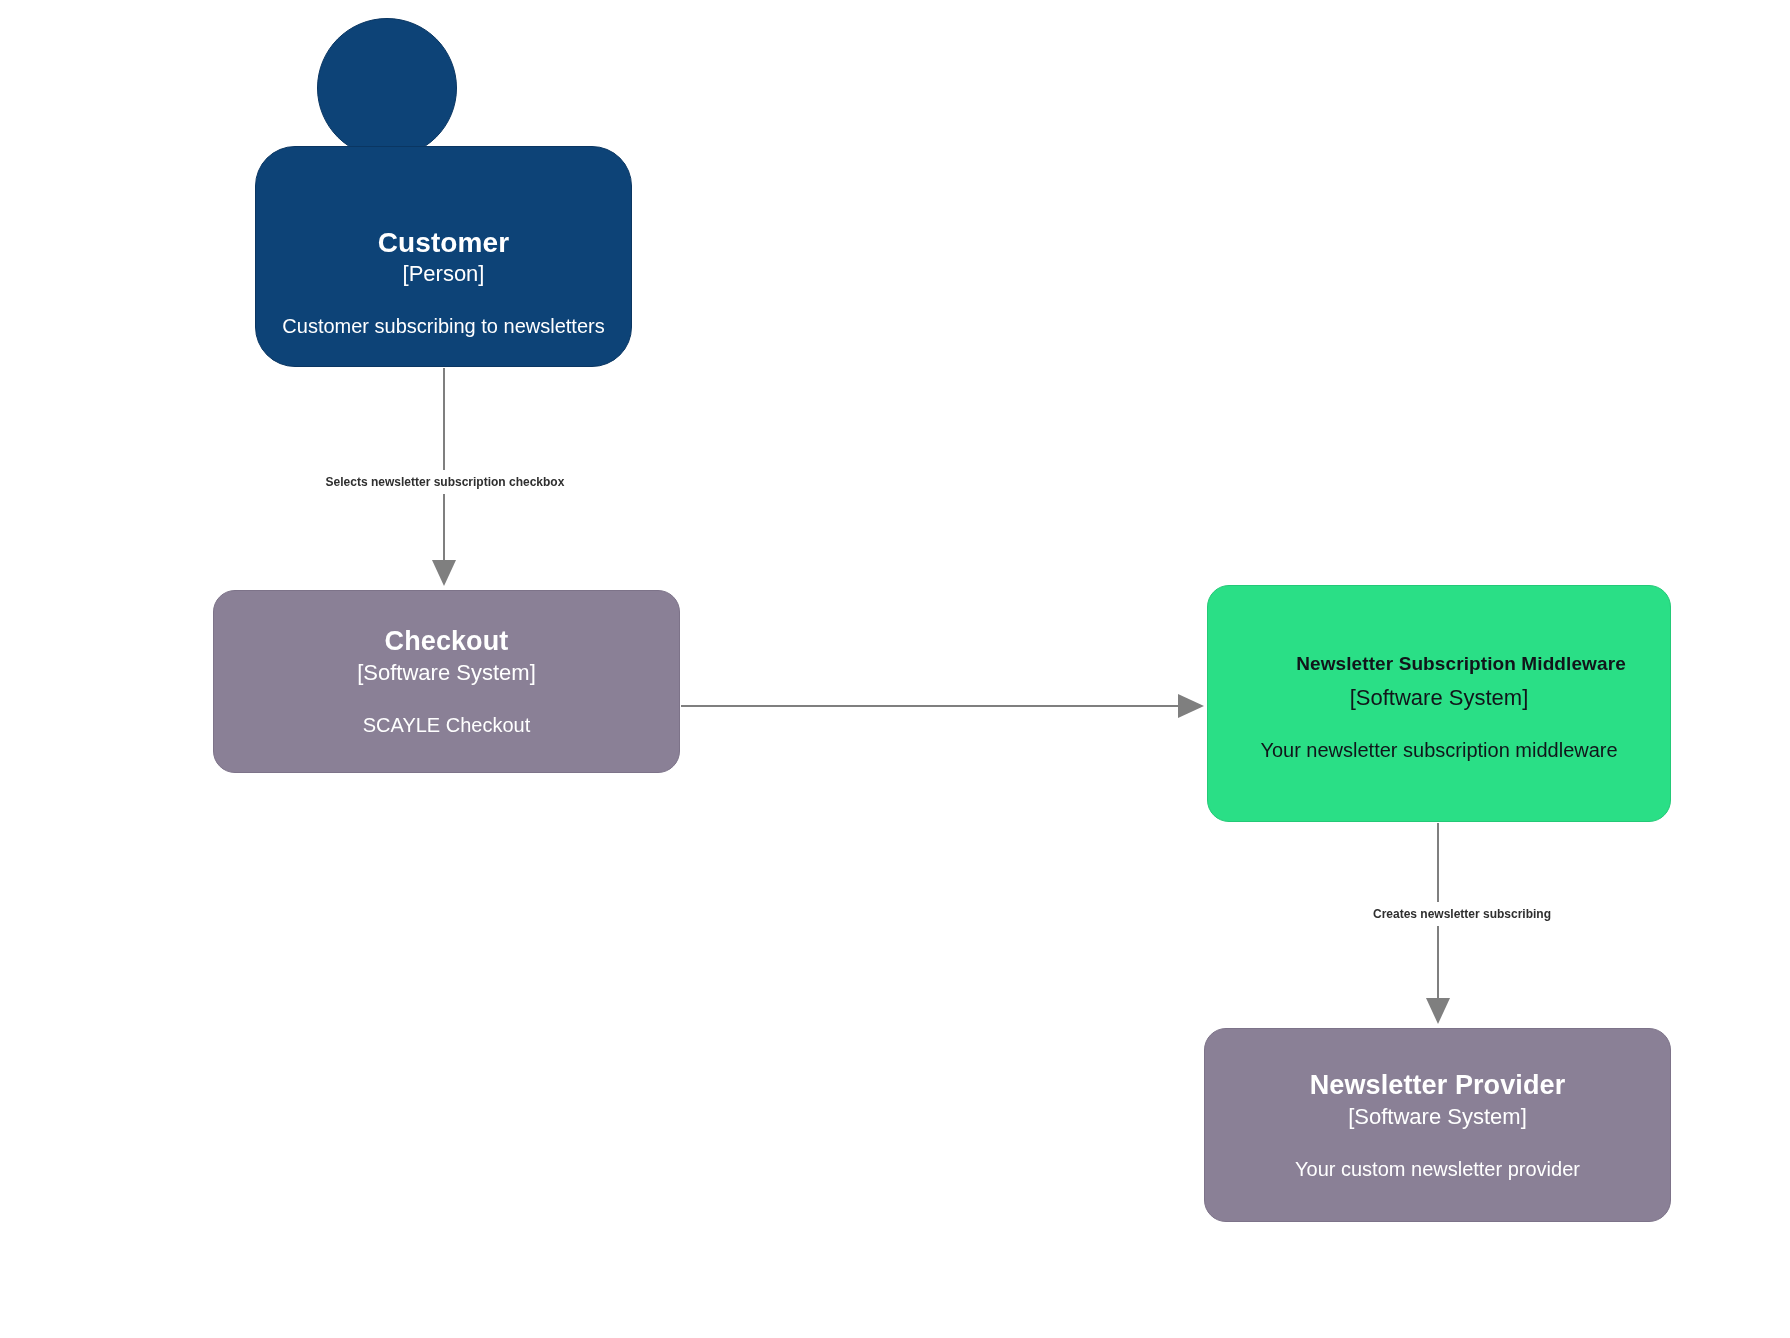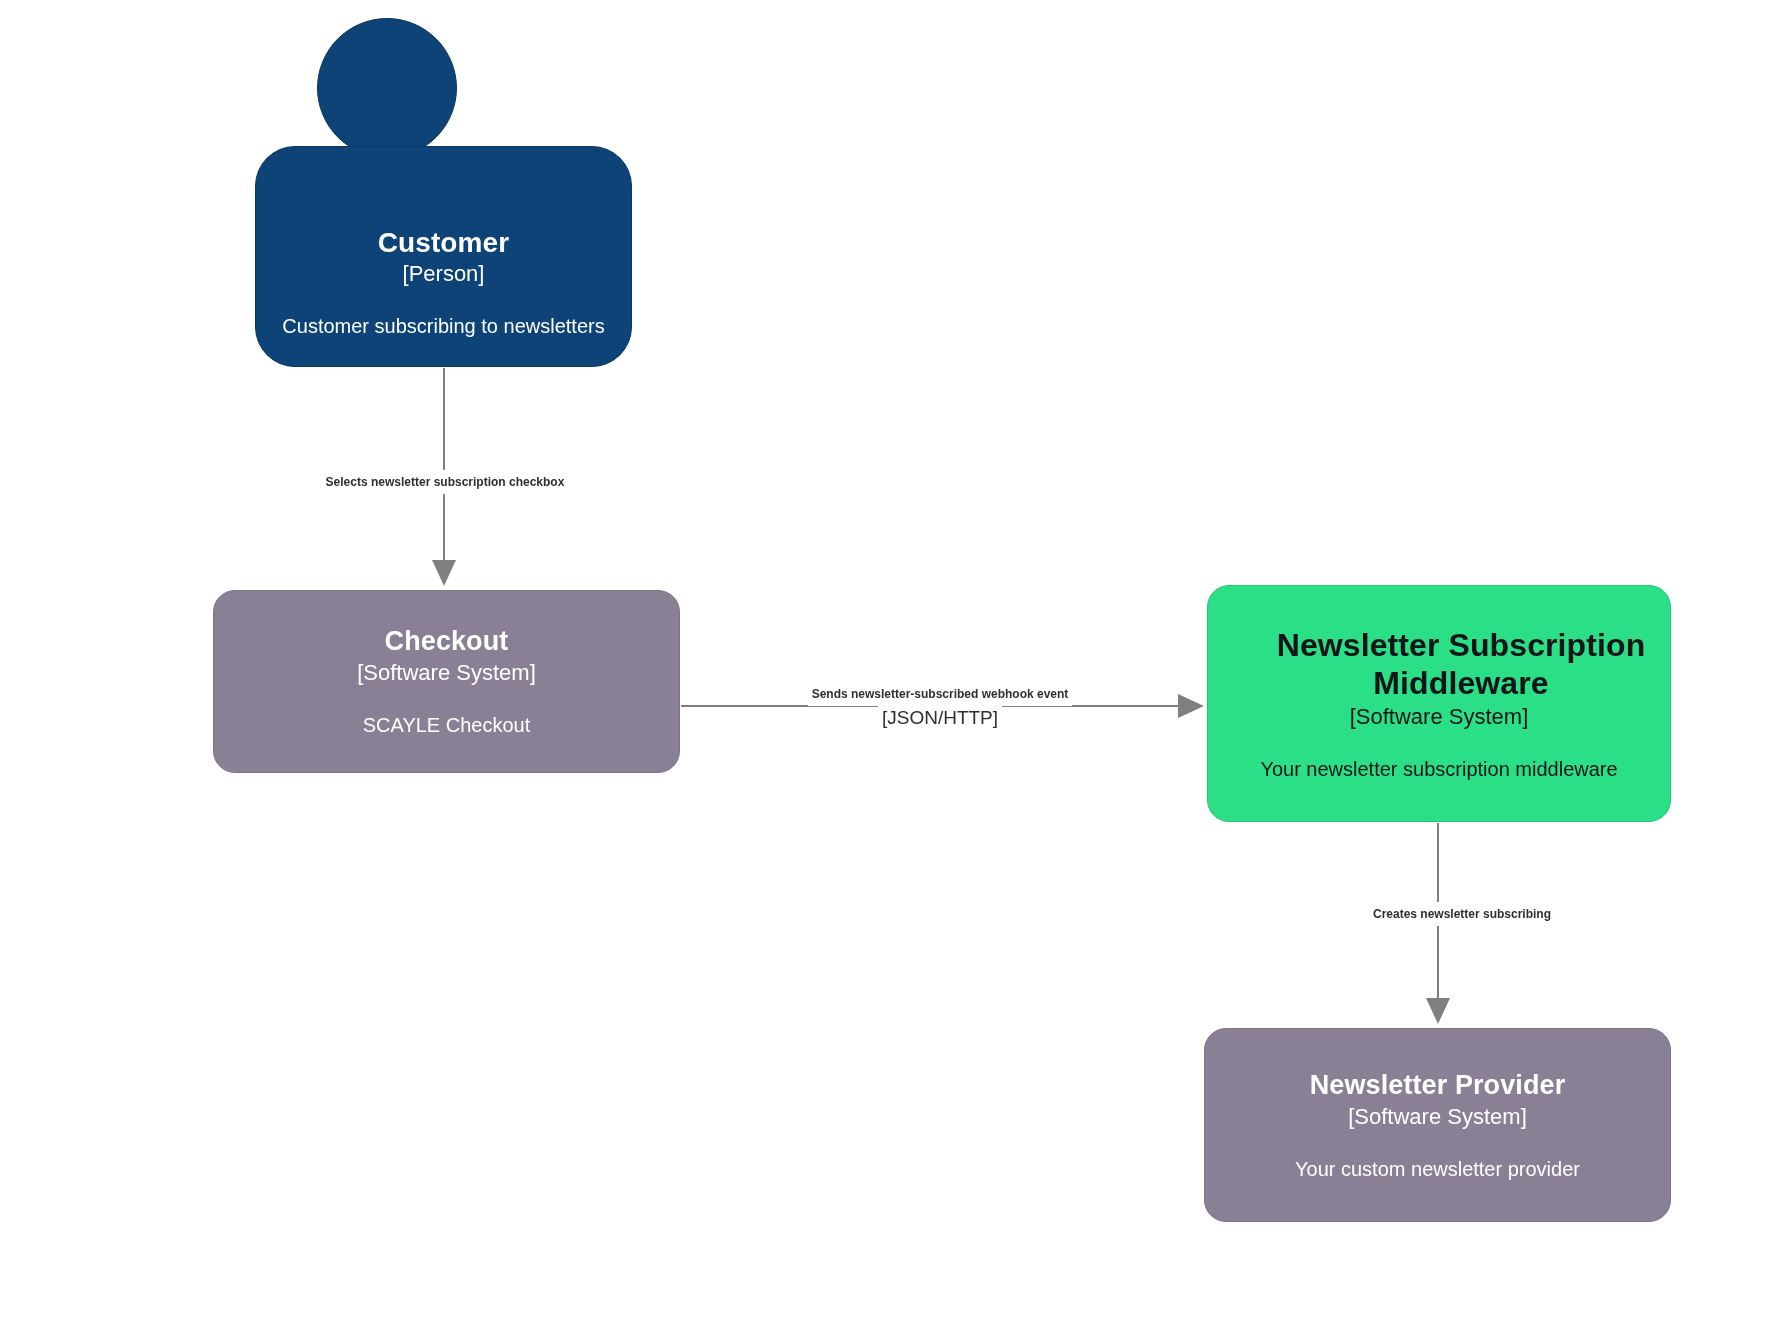--- a/index.html
+++ b/index.html
@@ -69,21 +69,21 @@
   }
 
   
   #node-middleware{
     left:1207px;top:585px;
     width:464px;height:237px;
     background:#2adf86;
     border:1px solid #23c977;
     color:#11151a;
   }
-  #node-middleware .title{font-size:32px;line-height:38px;padding-left:44px;}
+  #node-middleware .title{font-size:19px;line-height:38px;padding-left:44px;}
 
   
   #node-provider{
     left:1204px;top:1028px;
     width:467px;height:194px;
     background:#8a8096;
     border:1px solid #7d7389;
     color:#ffffff;
   }
 
@@ -164,22 +164,18 @@
   <div class="node" id="node-provider">
     <div class="title">Newsletter Provider</div>
     <div class="tech">[Software System]</div>
     <div class="desc">Your custom newsletter provider</div>
   </div>
 
   <div class="edge-label" id="label-customer-checkout">
     <span class="lbl">Selects newsletter subscription checkbox</span>
   </div>
 
-  <div class="edge-label" id="label-checkout-middleware">
-    <span class="lbl">Sends newsletter-subscribed webhook event</span><br>
-    <span class="tech">[JSON/HTTP]</span>
-  </div>
 
   <div class="edge-label" id="label-middleware-provider">
     <span class="lbl">Creates newsletter subscribing</span>
   </div>
 
 </div>
 
 </body></html>

